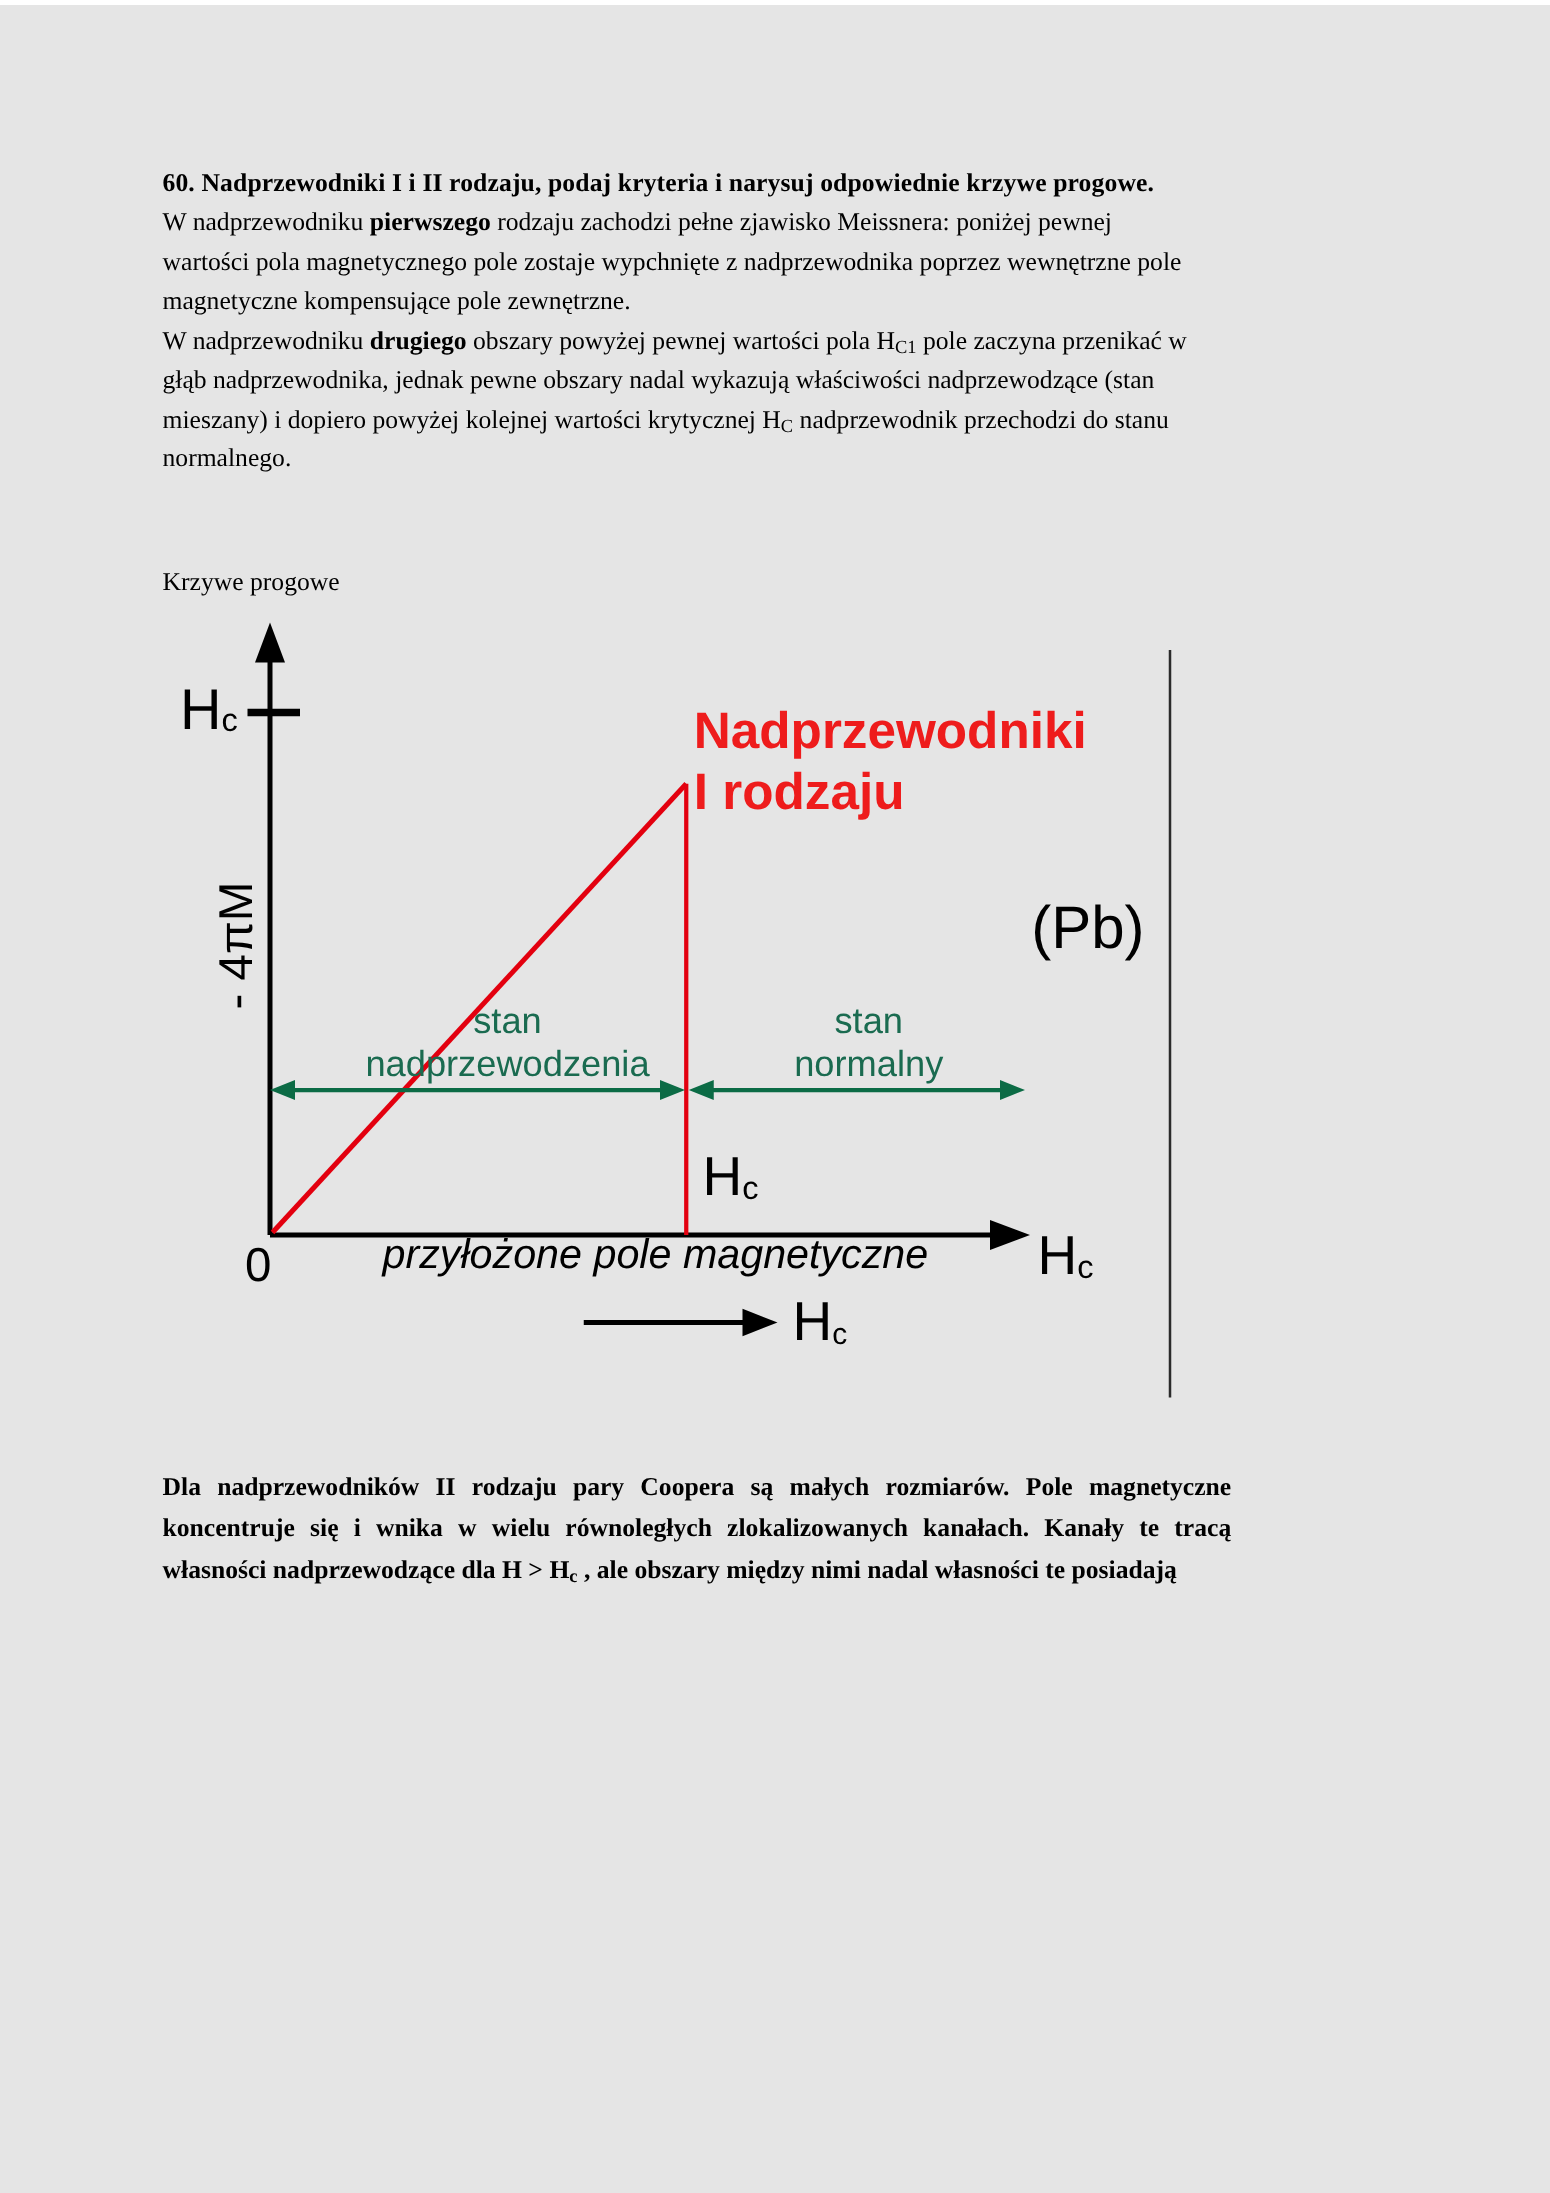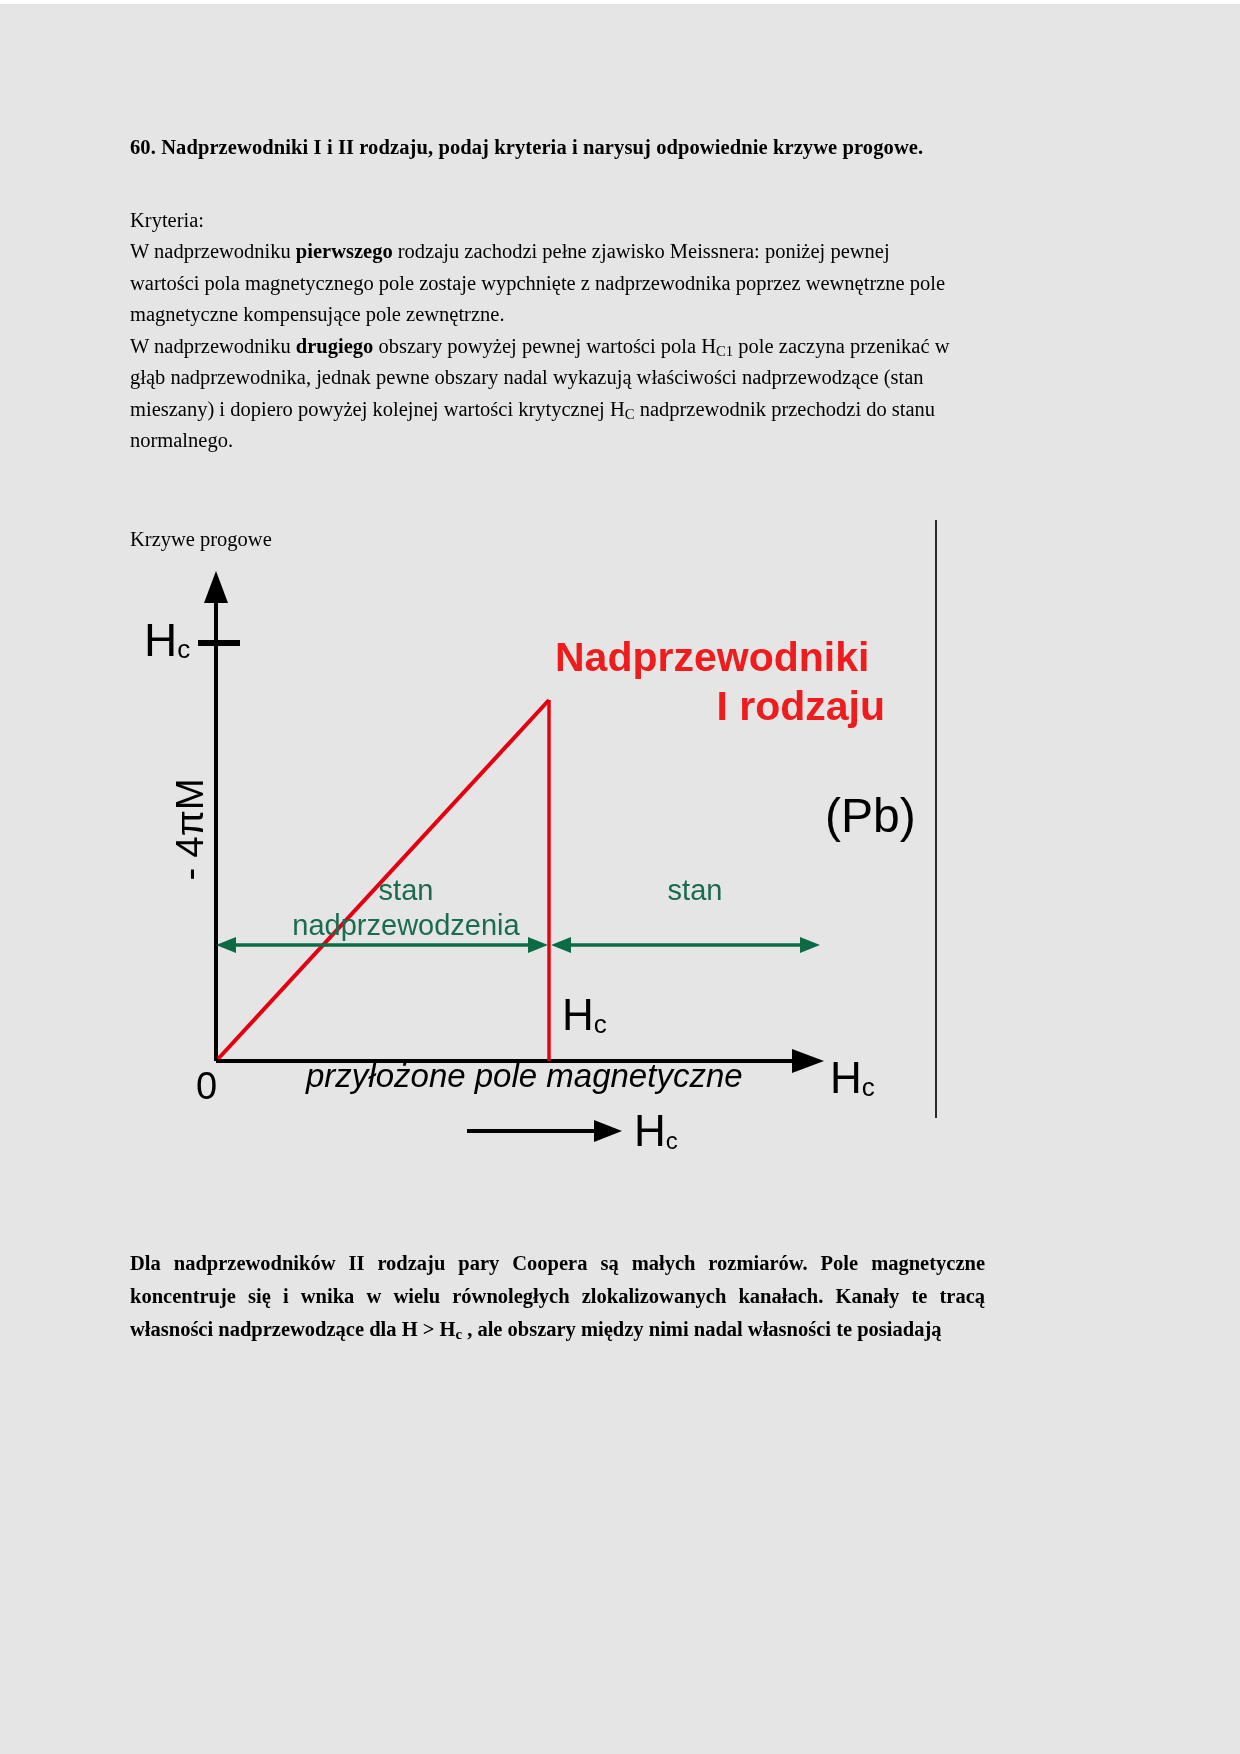--- a/index.html
+++ b/index.html
@@ -97,21 +97,20 @@
 <body>
 
 <div class="page">
 
   <div class="vrule"></div>
 
   <div class="content">
 
     <p class="q-title">60. Nadprzewodniki I i II rodzaju, podaj kryteria i narysuj odpowiednie krzywe progowe.</p>
 
-    <p class="criteria-label">Kryteria:</p>
 
     <p class="para"><span>W nadprzewodniku </span><b>pierwszego</b><span> rodzaju zachodzi pełne zjawisko Meissnera: poniżej pewnej wartości pola magnetycznego pole zostaje wypchnięte z nadprzewodnika poprzez wewnętrzne pole magnetyczne kompensujące pole zewnętrzne.</span></p>
 
     <p class="para"><span>W nadprzewodniku </span><b>drugiego</b><span> obszary powyżej pewnej wartości pola H</span><sub>C1</sub><span> pole zaczyna przenikać w głąb nadprzewodnika, jednak pewne obszary nadal wykazują właściwości nadprzewodzące (stan mieszany) i dopiero powyżej kolejnej wartości krytycznej H</span><sub>C</sub><span> nadprzewodnik przechodzi do stanu normalnego.</span></p>
 
     <p class="fig-label" style="padding-top:68px">Krzywe progowe</p>
 
     <div class="figure-wrap">
       <svg width="820" height="610" viewBox="0 0 820 610">
 
@@ -147,32 +146,33 @@
           <polygon points="492,578 464,567 464,589" fill="#000"></polygon>
         </g>
       </svg>
 
       <div style="position:absolute;left:14px;top:60px;font-family:'Liberation Sans',sans-serif;font-size:46px;color:#000;"><span>H</span><span style="font-size:26px;vertical-align:-2px">c</span></div>
 
       <div style="position:absolute;left:-30px;top:255px;width:180px;text-align:center;transform:rotate(-90deg);font-family:'Liberation Sans',sans-serif;font-size:38px;color:#000;">- 4πM</div>
 
       <div style="position:absolute;left:425px;top:80px;font-family:'Liberation Sans',sans-serif;font-size:41px;font-weight:bold;color:#ee1c1c;line-height:49px;text-align:left;">
         <div>Nadprzewodniki</div>
-        <div style="text-align:right;width:330px">I rodzaju</div>
+        <div style="text-align:left;width:330px">I rodzaju</div>
       </div>
 
       <div style="position:absolute;left:695px;top:235px;font-family:'Liberation Sans',sans-serif;font-size:48px;color:#000;">(Pb)</div>
 
       <div style="position:absolute;left:130px;top:320px;width:292px;text-align:center;font-family:'Liberation Sans',sans-serif;font-size:29px;color:#1a6b50;line-height:35px;">
         <div>stan</div>
         <div>nadprzewodzenia</div>
       </div>
 
       <div style="position:absolute;left:440px;top:320px;width:250px;text-align:center;font-family:'Liberation Sans',sans-serif;font-size:29px;color:#1a6b50;line-height:35px;">
         <div>stan</div>
+        <div>normalny</div>
       </div>
 
       <div style="position:absolute;left:432px;top:437px;font-family:'Liberation Sans',sans-serif;font-size:44px;color:#000;"><span>H</span><span style="font-size:26px;vertical-align:-3px">c</span></div>
 
       <div style="position:absolute;left:66px;top:512px;font-family:'Liberation Sans',sans-serif;font-size:38px;color:#000;">0</div>
 
       <div style="position:absolute;left:176px;top:504px;font-family:'Liberation Sans',sans-serif;font-style:italic;font-size:33px;color:#000;">przyłożone pole magnetyczne</div>
 
       <div style="position:absolute;left:700px;top:500px;font-family:'Liberation Sans',sans-serif;font-size:44px;color:#000;"><span>H</span><span style="font-size:26px;vertical-align:-3px">c</span></div>
 

